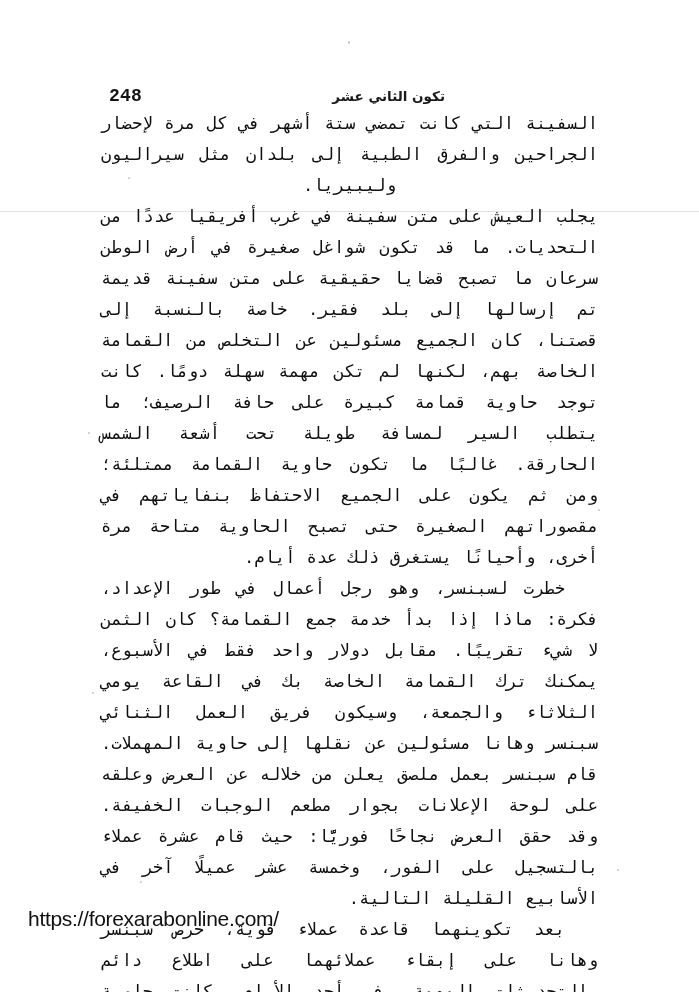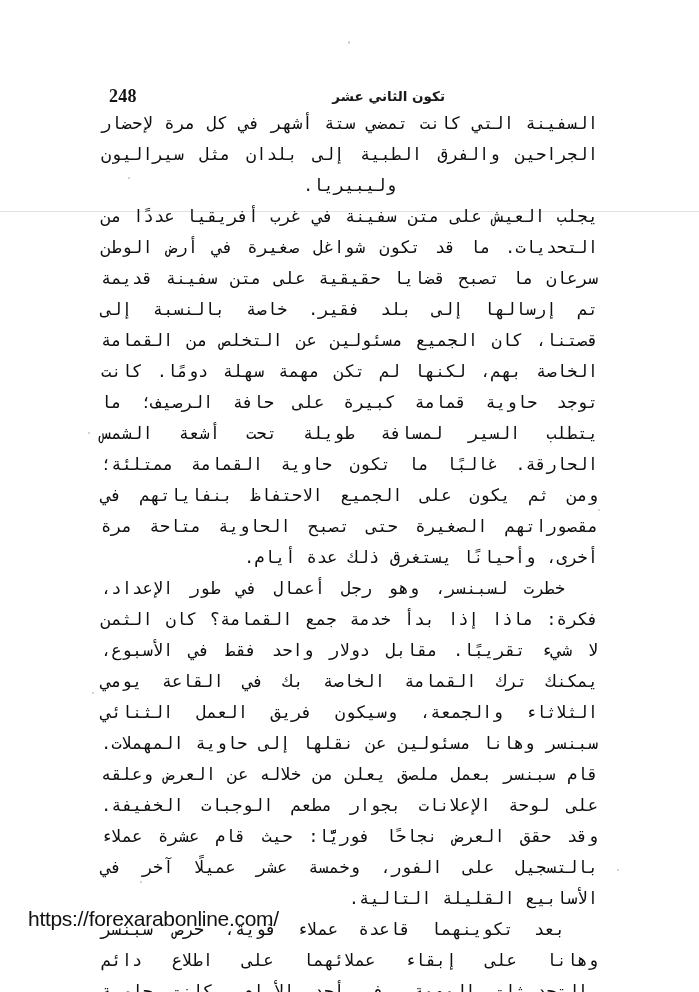--- a/index.html
+++ b/index.html
@@ -39,21 +39,21 @@
     letter-spacing: -0.2px;
     white-space: nowrap;
   }
   .running-head .folio {
     position: absolute;
     left: 4px;
     top: 0px;
     font-size: 18px;
     font-weight: bold;
     color: #141414;
-    font-family: Liberation Serif, serif;
+    font-family: Liberation Mono, monospace;
     letter-spacing: 0.2px;
   }
 
   
   .body-block {
     position: absolute;
     top: 109px;
     right: 101px;
     width: 497px;
     direction: rtl;

